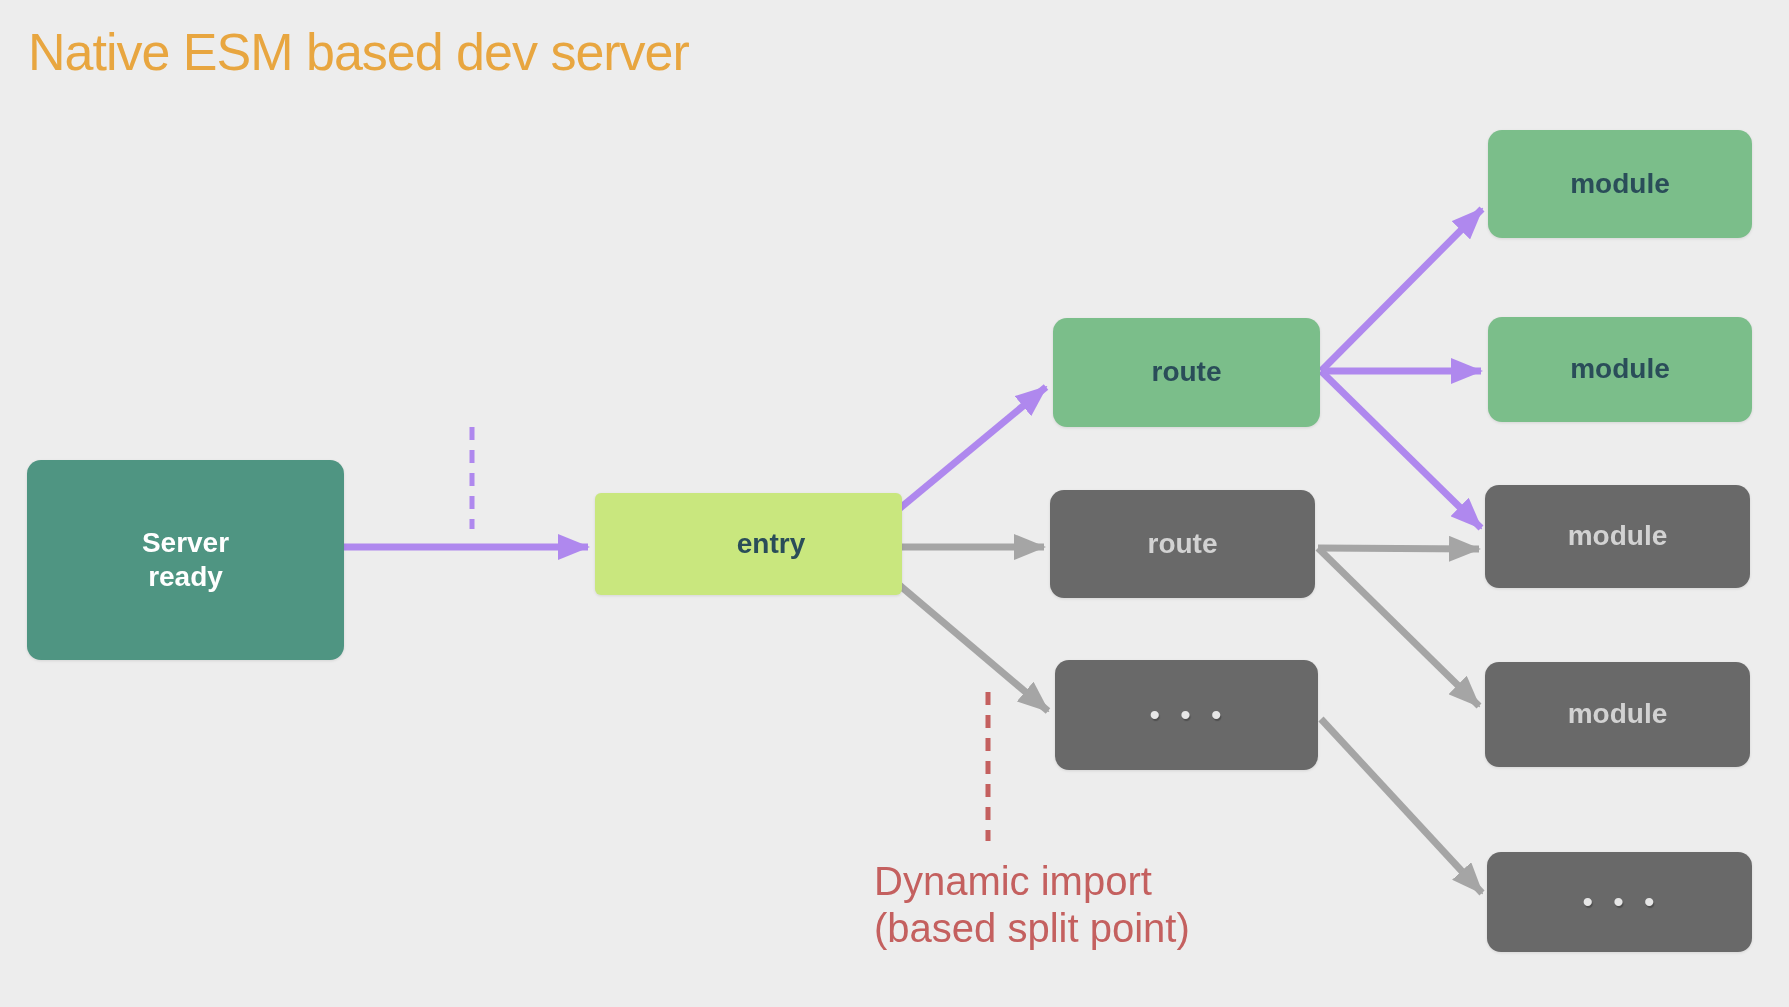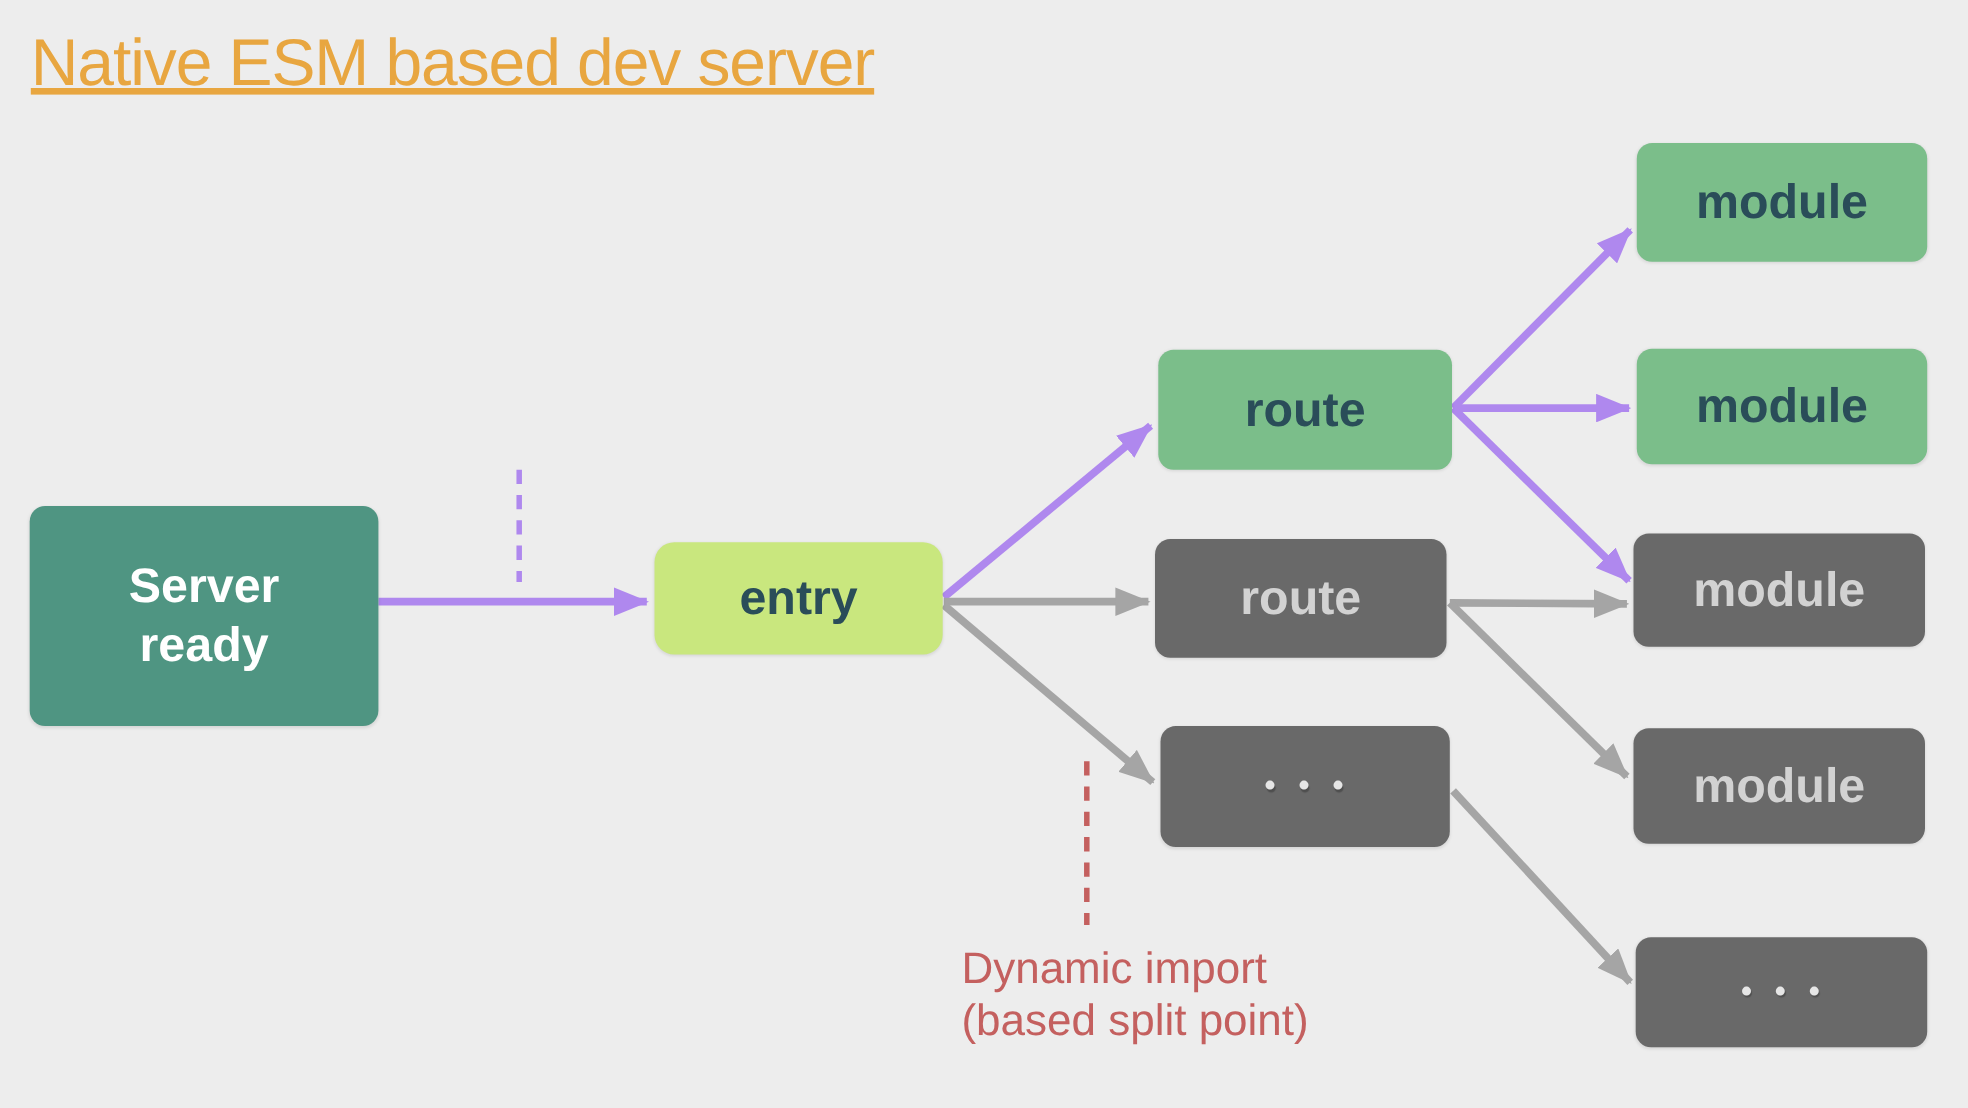--- a/index.html
+++ b/index.html
@@ -26,54 +26,53 @@
     width:1789px;
     height:1007px;
     background:var(--background);
     overflow:hidden;
   }
   .title{
     position:absolute;
     left:28px;
     top:22px;
     margin:0;
-    font-size:60px;
+    font-size:52px;
     font-weight:400;
     letter-spacing:-1px;
     color:var(--title);
     white-space:nowrap;
-    text-decoration:underline;
   }
   .arrow-layer{
     position:absolute;
     left:0;top:0;
     width:1789px;height:1007px;
     pointer-events:none;
   }
   .arrow-purple{stroke:var(--purple-arrow);stroke-width:7;fill:none;}
   .arrow-gray{stroke:var(--gray-arrow);stroke-width:7;fill:none;}
   #mk-purple path{fill:var(--purple-arrow);}
   #mk-gray path{fill:var(--gray-arrow);}
   .dash-purple{stroke:var(--purple-arrow);stroke-width:5;stroke-dasharray:13 10;fill:none;}
   .dash-red{stroke:var(--red-annotation);stroke-width:5;stroke-dasharray:13 10;fill:none;}
   .node{
     position:absolute;
     border-radius:14px;
     display:flex;
     align-items:center;
     justify-content:center;
     text-align:center;
-    font-size:44px;
+    font-size:28px;
     font-weight:700;
     line-height:1.22;
     white-space:pre-line;
     box-shadow:0 1px 3px rgba(0,0,0,0.10);
   }
   .teal{background:var(--server-box);color:#FFFFFF;}
-  .lime{background:var(--entry-box);color:var(--dark-text);border-radius:18px;}
+  .lime{background:var(--entry-box);color:var(--dark-text);border-radius:6px;padding-left:45px;}
   .green{background:var(--green-box);color:var(--dark-text);}
   .gray{background:var(--gray-box);color:var(--gray-box-text);}
   .dots{
     font-size:30px;
     word-spacing:8px;
     letter-spacing:2px;
     color:#E6E6E6;
     font-weight:400;
     text-shadow:1px 2px 1px rgba(0,0,0,0.25);
   }

